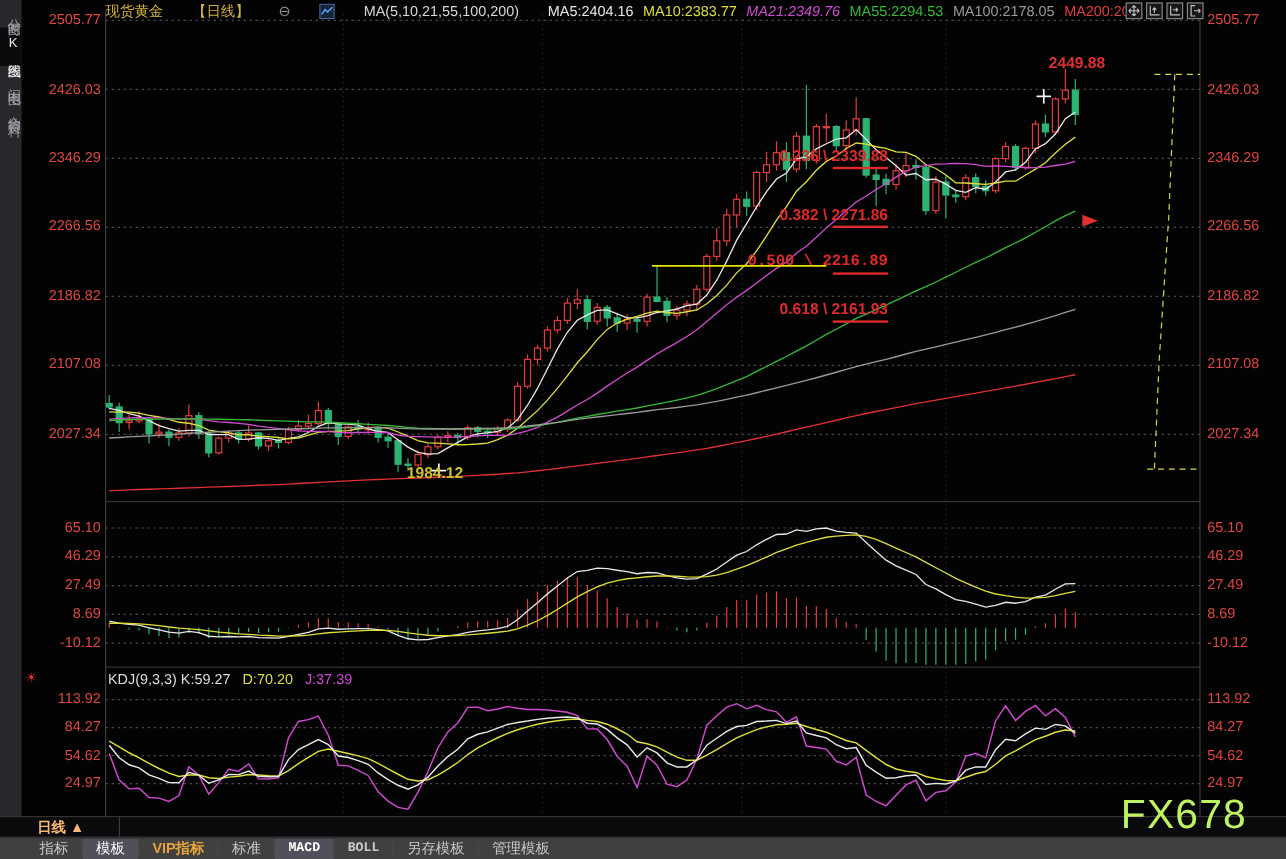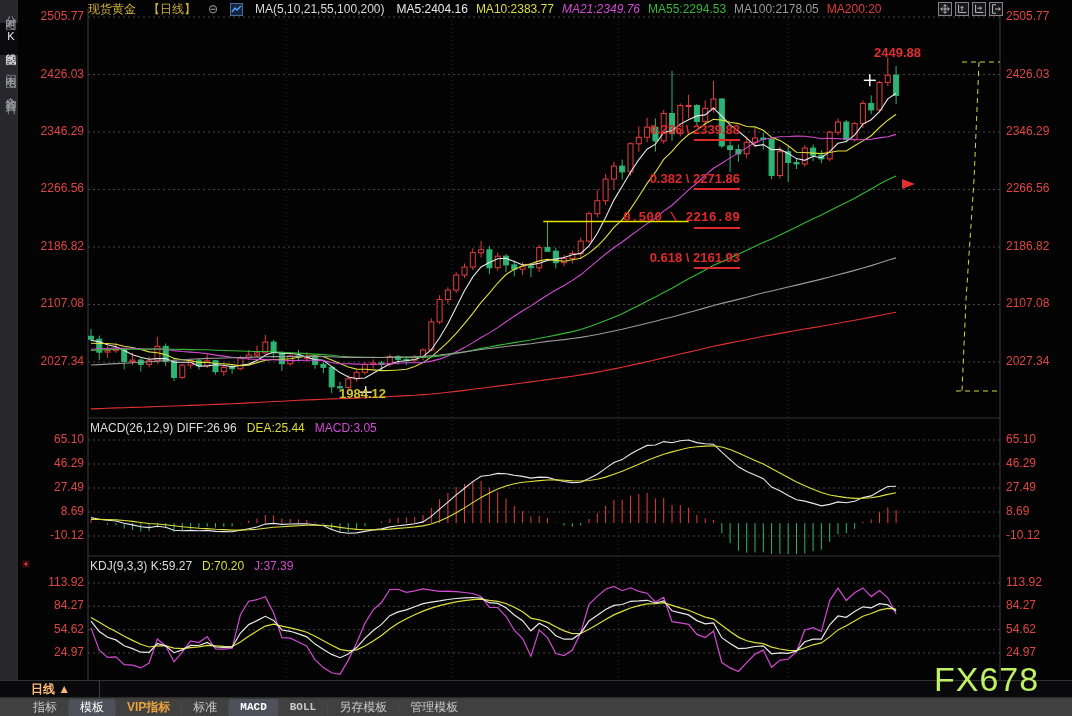--- a/index.html
+++ b/index.html
@@ -7,21 +7,21 @@
        font-family:"Liberation Sans",sans-serif;}
   .app *{box-sizing:border-box;}
   #chart{position:absolute;left:18px;top:0;z-index:1;}
   #overlays{position:absolute;left:0;top:0;width:902px;height:716px;z-index:3;pointer-events:none;}
 
   .sidebar{position:absolute;left:0;top:0;width:18px;height:680px;background:#28282c;z-index:5;}
   .side-item{writing-mode:vertical-rl;text-orientation:upright;width:18px;text-align:center;
      color:#9a9aa2;font-size:11px;letter-spacing:2px;padding:7px 0;margin-bottom:3px;cursor:pointer;}
   .side-item.sel{background:#0b0b0d;color:#e8e8e8;}
 
-  .header{position:absolute;left:88px;top:1px;height:16px;display:flex;align-items:center;gap:12px;
+  .header{position:absolute;left:88px;top:1px;height:16px;display:flex;align-items:center;gap:24px;
      z-index:6;font-size:12px;white-space:nowrap;line-height:15px;}
   .title{color:#d2b13e;}
   .collapse{color:#9a9a9a;cursor:pointer;}
   .ma-group{color:#d8d8d8;}
   #ma-values span{margin-right:8px;}
   .toolbar{position:absolute;left:938px;top:2px;display:flex;gap:3px;z-index:6;}
   .tbtn{width:14px;height:14px;border:1px solid #828282;background:#17171a;display:flex;
      align-items:center;justify-content:center;cursor:pointer;}
 
   .tick{position:absolute;font-size:12px;color:#df4642;}
@@ -499,25 +499,20 @@
       <div class="fib" style="top: 249.946px;">0.618 \ 2161.93</div>
       <div class="fib-line" style="top: 266.946px;"></div>
       <div class="hi-label" style="left: 874px; top: 45px;">2449.88</div>
       <div class="lo-label" style="left: 339px; top: 386px;">1984.12</div>
       <div class="date" style="left: 256px; top: 682px; width: 60px;">2024/02</div>
       <div class="date" style="left: 422px; top: 682px; width: 60px;">2024/03</div>
       <div class="date" style="left: 588px; top: 682px; width: 60px;">2024/04</div>
       <div class="date" style="left: 758px; top: 682px; width: 60px;">2024/05</div>
     </div>
 
-  <div class="phead" style="top:421px">
-    <span style="color:#dcdcdc">MACD(26,12,9) DIFF:26.96</span>
-    <span style="color:#dede3a">DEA:25.44</span>
-    <span style="color:#d24ad2">MACD:3.05</span>
-  </div>
 
   <span class="sun">☀</span>
   <div class="phead" style="top:559px">
     <span style="color:#dcdcdc">KDJ(9,3,3) K:59.27</span>
     <span style="color:#dede3a">D:70.20</span>
     <span style="color:#d24ad2">J:37.39</span>
   </div>
 
   <div class="xband">
     <div class="period">日线 ▲</div>

